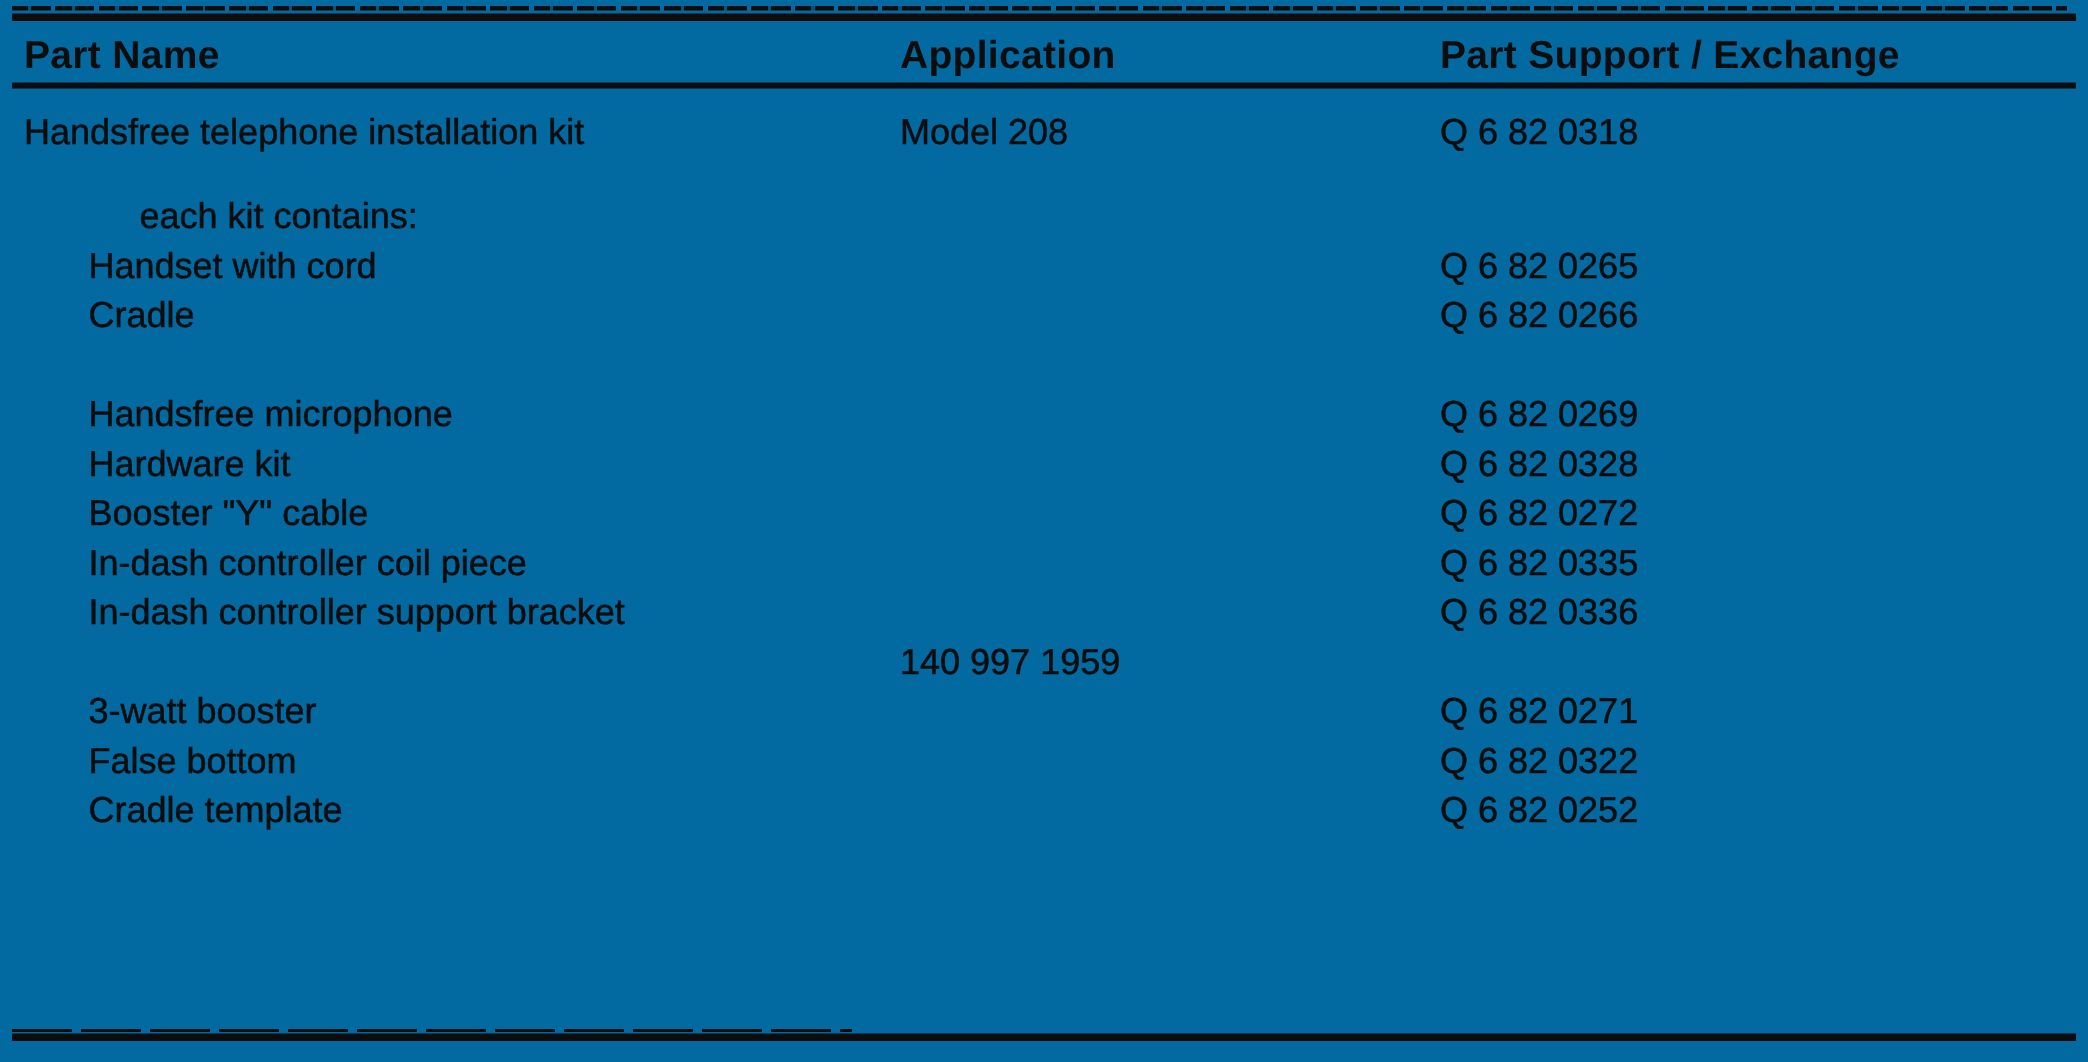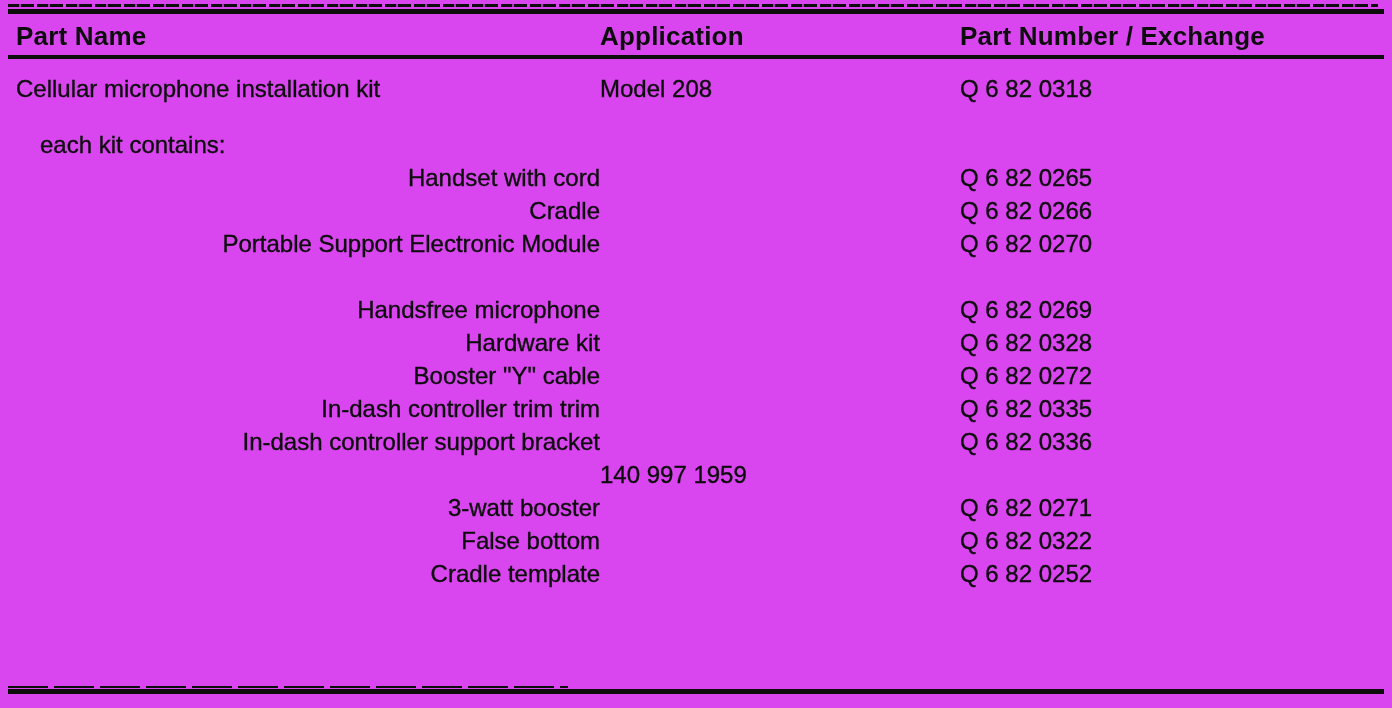--- a/index.html
+++ b/index.html
@@ -4,21 +4,21 @@
 <style>
   html, body {
     margin: 0;
     padding: 0;
     background: #ffffff;
   }
   .page {
     position: relative;
     width: 1392px;
     height: 708px;
-    background: #d946ef;
+    background: #0369a1;
     font-family: "Liberation Sans", "DejaVu Sans", sans-serif;
     color: #0d0d0d;
     overflow: hidden;
   }
   
   .rule { position: absolute; background: #0d0d0d; }
   .rule-top-thin {
     left: 8px; right: 14px; top: 4px; height: 3px;
     background: repeating-linear-gradient(90deg, #0d0d0d 0 11px, rgba(13,13,13,0.25) 11px 13px, #0d0d0d 13px 26px, transparent 26px 29px);
   }
@@ -54,42 +54,42 @@
   .row {
     height: 33px;
     line-height: 33px;
     font-size: 24px;
     -webkit-text-stroke: 0.35px #0d0d0d;
     white-space: nowrap;
   }
   .row.first { margin-top: 14px; }
   .row.group-start { margin-top: 23px; }
   .cell-name.indent-0 { padding-left: 16px; }
-  .cell-name.indent-1 { padding-left: 40px; }
-  .cell-name.indent-2 { padding-left: 59px; text-align: right; }
+  .cell-name.indent-1 { padding-left: 93px; }
+  .cell-name.indent-2 { padding-left: 59px; }
 </style>
 </head>
 <body>
 
 <div class="page">
 
   <div class="rule rule-top-thin"></div>
   <div class="rule rule-top-thick"></div>
 
   <div class="grid-row header-row">
     <div class="header-cell name">Part Name</div>
     <div class="header-cell">Application</div>
-    <div class="header-cell">Part Number / Exchange</div>
+    <div class="header-cell">Part Support / Exchange</div>
   </div>
 
   <div class="rule rule-header"></div>
 
   <div class="rows" id="rows">
   <div class="grid-row row first">
-    <div class="cell-name indent-0">Cellular microphone installation kit</div>
+    <div class="cell-name indent-0">Handsfree telephone installation kit</div>
     <div class="cell-app">Model 208</div>
     <div class="cell-pn">Q 6 82 0318</div>
   </div>
 
   <div class="grid-row row group-start">
     <div class="cell-name indent-1">each kit contains:</div>
     <div class="cell-app"></div>
     <div class="cell-pn"></div>
   </div>
 
@@ -98,25 +98,20 @@
     <div class="cell-app"></div>
     <div class="cell-pn">Q 6 82 0265</div>
   </div>
 
   <div class="grid-row row">
     <div class="cell-name indent-2">Cradle</div>
     <div class="cell-app"></div>
     <div class="cell-pn">Q 6 82 0266</div>
   </div>
 
-  <div class="grid-row row">
-    <div class="cell-name indent-2">Portable Support Electronic Module</div>
-    <div class="cell-app"></div>
-    <div class="cell-pn">Q 6 82 0270</div>
-  </div>
 
   <div class="grid-row row">
     <div class="cell-app"></div>
   </div>
 
 
   <div class="grid-row row">
     <div class="cell-name indent-2">Handsfree microphone</div>
     <div class="cell-app"></div>
     <div class="cell-pn">Q 6 82 0269</div>
@@ -130,21 +125,21 @@
 
 
   <div class="grid-row row">
     <div class="cell-name indent-2">Booster "Y" cable</div>
     <div class="cell-app"></div>
     <div class="cell-pn">Q 6 82 0272</div>
   </div>
 
 
   <div class="grid-row row">
-    <div class="cell-name indent-2">In-dash controller trim trim</div>
+    <div class="cell-name indent-2">In-dash controller coil piece</div>
     <div class="cell-app"></div>
     <div class="cell-pn">Q 6 82 0335</div>
   </div>
 
   <div class="grid-row row">
     <div class="cell-name indent-2">In-dash controller support bracket</div>
     <div class="cell-app"></div>
     <div class="cell-pn">Q 6 82 0336</div>
   </div>
 

